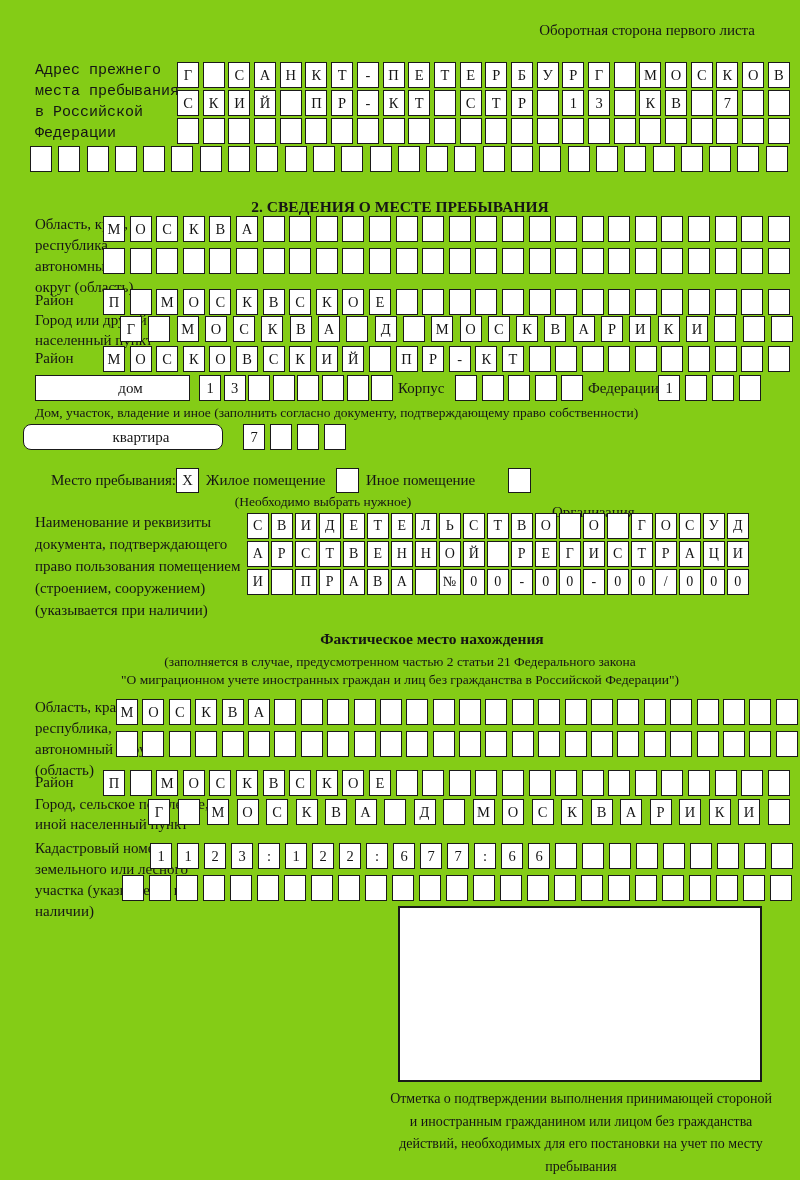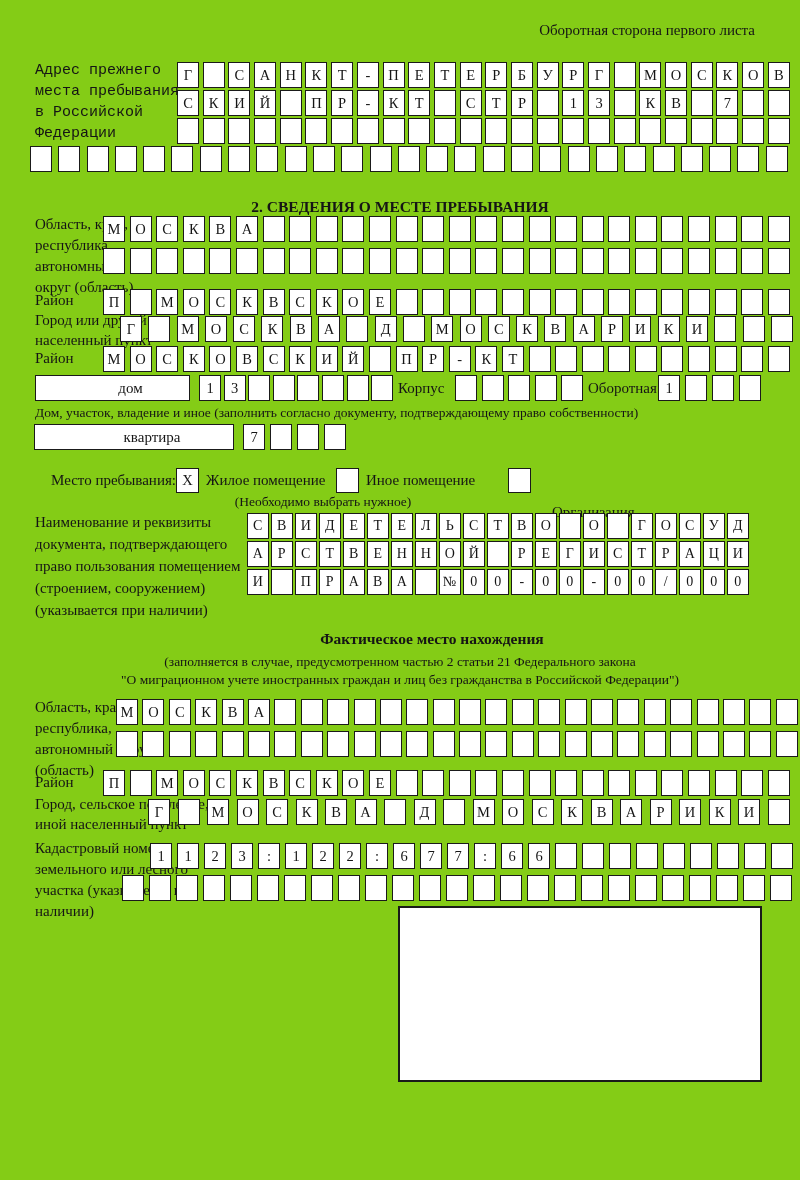--- a/index.html
+++ b/index.html
@@ -296,30 +296,30 @@
       <div class="cell"></div>
     </div>
   <div class="lbl" style="top:378px;left:398px;text-align:center;">Корпус</div>
   <div class="row" style="top:375px;left:455px;gap:4.5px;">
       <div class="cell"></div>
       <div class="cell"></div>
       <div class="cell"></div>
       <div class="cell"></div>
       <div class="cell"></div>
     </div>
-  <div class="lbl" style="top:378px;left:588px;">Оборотная</div>
+  <div class="lbl" style="top:378px;left:588px;">Федерации</div>
   <div class="row" style="top:375px;left:658px;gap:5px;">
       <div class="cell">1</div>
       <div class="cell"></div>
       <div class="cell"></div>
       <div class="cell"></div>
     </div>
   <div class="cap" style="top:404px;left:35px;width:740px;">Дом, участок, владение и иное (заполнить согласно документу, подтверждающему право собственности)</div>
 
-  <div class="wbox" style="top:424px;left:34px;width:200px;">квартира</div>
+  <div class="wbox" style="top:424px;left:23px;width:200px;border-radius:8px;">квартира</div>
   <div class="row" style="top:424px;left:243px;gap:5px;">
       <div class="cell">7</div>
       <div class="cell"></div>
       <div class="cell"></div>
       <div class="cell"></div>
     </div>
 
   <div class="lbl" style="top:470px;left:35px;margin-left:16px;">Место пребывания:</div>
   <div class="cb" style="top:468px;left:176px;">X</div>
   <div class="lbl" style="top:470px;left:206px;">Жилое помещение</div>
@@ -567,14 +567,15 @@
       <div class="cell"></div>
       <div class="cell"></div>
       <div class="cell"></div>
       <div class="cell"></div>
       <div class="cell"></div>
       <div class="cell"></div>
       <div class="cell"></div>
     </div>
 
   <div class="stamp" style="top:906px;left:398px;width:364px;height:176px;"></div>
+  <div class="cap ctr" style="top:1088px;left:390px;width:382px;font-size:14px;line-height:22.5px;">Отметка о подтверждении выполнения принимающей стороной и иностранным гражданином или лицом без гражданства действий, необходимых для его постановки на учет по месту пребывания</div>
 
 </div>
 
 </body></html>

